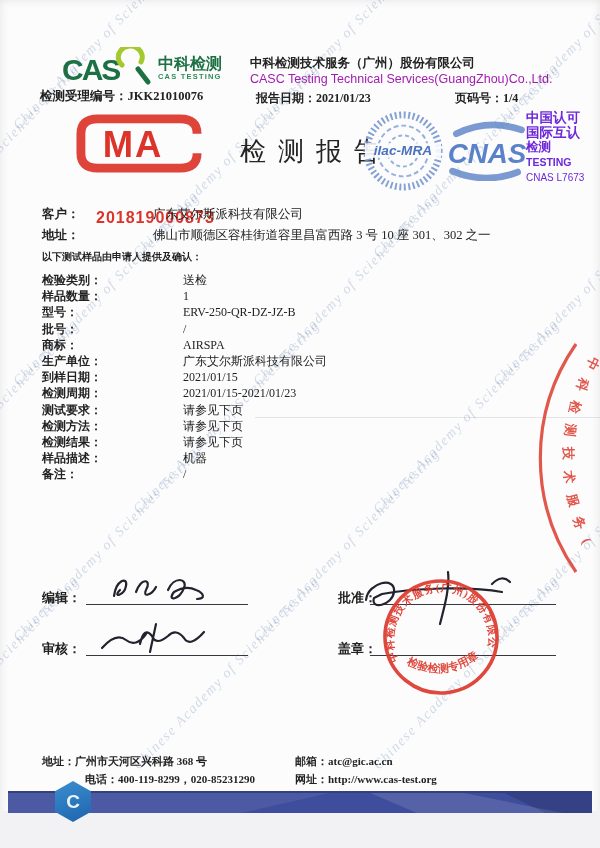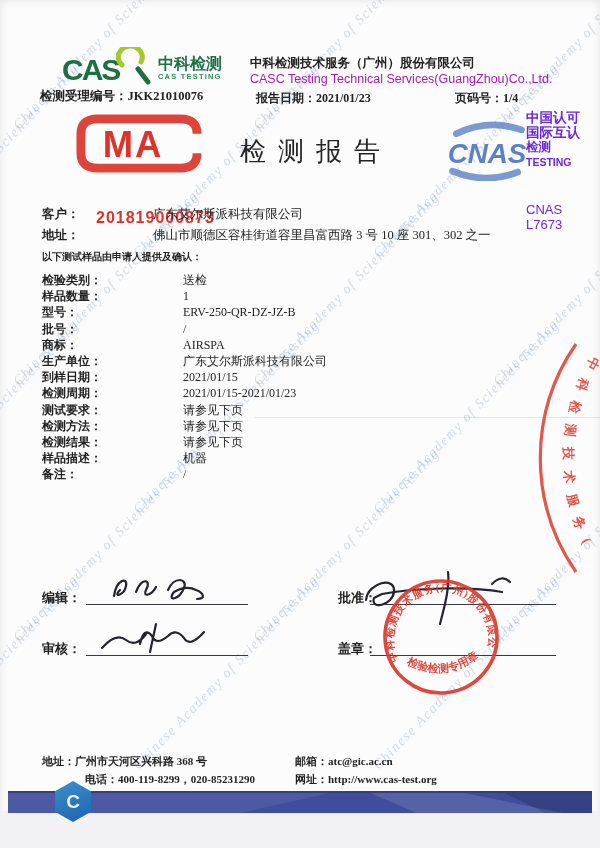--- a/index.html
+++ b/index.html
@@ -23,21 +23,21 @@
   .co-cn{font-weight:bold;font-size:12.5px;font-family:Liberation Serif, serif;}
   .co-en{font-size:12.5px;font-family:"Liberation Sans","DejaVu Sans",sans-serif;color:#a21caf;}
   .hdr-meta{font-weight:bold;font-size:12px;}
   
   .cma-number{color:#dc342a;font-weight:bold;font-size:16px;letter-spacing:1px;font-family:"Liberation Sans","DejaVu Sans",sans-serif;}
   .report-title{font-size:26px;letter-spacing:12px;color:#242424;white-space:nowrap;}
   .cnas-side{color:#6d28d9;line-height:15px;}
   .cnas-side .l1,.cnas-side .l2{font-weight:bold;font-size:13.5px;}
   .cnas-side .l3{font-weight:bold;font-size:12.5px;}
   .cnas-side .l4{font-weight:bold;font-size:10.5px;font-family:"Liberation Sans","DejaVu Sans",sans-serif;}
-  .cnas-side .l5{font-size:13px;font-family:"Liberation Sans","DejaVu Sans",sans-serif;margin-top:32px;}
+  .cnas-side .l5{font-size:10px;font-family:"Liberation Sans","DejaVu Sans",sans-serif;}
   
   .cust-row{line-height:21px;font-size:12.5px;white-space:nowrap;}
   .cust-row .lbl{display:inline-block;width:111px;font-weight:bold;}
   .declaration{font-weight:bold;font-size:10px;}
   .samp-row{line-height:16.2px;font-size:12px;white-space:nowrap;}
   .samp-row .lbl{display:inline-block;width:141px;font-weight:bold;}
   
   .sig-label{font-weight:bold;font-size:13px;}
   .sig-line{position:absolute;height:1.4px;background:#38383f;}
   .sig-svg path{fill:none;stroke:#23232e;stroke-width:2.2;stroke-linecap:round;stroke-linejoin:round;}
@@ -112,20 +112,29 @@
   <div class="abs" style="left:70px;top:112px;">
     <svg width="138" height="63" viewBox="0 0 140 64">
       <path d="M129,22 Q129,7 112,7 L28,7 Q11,7 11,22 L11,42 Q11,57 28,57 L112,57 Q129,57 129,42" fill="none" stroke="#dc342a" stroke-width="9" opacity=".92"></path>
       <text x="64" y="46" font-size="37" font-weight="bold" fill="#dc342a" text-anchor="middle" letter-spacing="2" font-family="Liberation Sans, DejaVu Sans, sans-serif">MA</text>
     </svg>
   </div>
   <div class="abs cma-number" style="left:96px;top:177px;margin-top:32px;">201819000873</div>
 
   <div class="abs report-title" style="left:240px;top:134px;">检测报告</div>
 
+  <div class="abs" style="left:362px;top:110px;">
+    <svg width="82" height="82" viewBox="0 0 84 84">
+      <circle cx="42" cy="42" r="37" fill="none" stroke="#6e90cc" stroke-width="7" stroke-dasharray="2 2.6" opacity=".85"></circle>
+      <circle cx="42" cy="42" r="26" fill="none" stroke="#7d9cd4" stroke-width="2" stroke-dasharray="5 3" opacity=".8"></circle>
+      <circle cx="42" cy="42" r="16" fill="none" stroke="#7d9cd4" stroke-width="2" stroke-dasharray="4 3" opacity=".8"></circle>
+      <rect x="3" y="34" width="78" height="15" fill="#fcfcfd" opacity=".9"></rect>
+      <text x="42" y="46" font-size="14" font-weight="bold" font-style="italic" fill="#4a72bd" text-anchor="middle" font-family="Liberation Sans, DejaVu Sans, sans-serif">ilac-MRA</text>
+    </svg>
+  </div>
 
   <div class="abs" style="left:441px;top:121px;">
     <svg width="92" height="60" viewBox="0 0 96 62">
       <path d="M16,13 Q50,-3 84,9" stroke="#6488ca" stroke-width="7" fill="none" stroke-linecap="round" opacity=".85"></path>
       <path d="M12,52 Q46,66 80,53" stroke="#6488ca" stroke-width="7" fill="none" stroke-linecap="round" opacity=".85"></path>
       <text x="48" y="44" font-size="29" font-weight="bold" font-style="italic" fill="#5b82c8" text-anchor="middle" font-family="Liberation Sans, DejaVu Sans, sans-serif">CNAS</text>
     </svg>
   </div>
 
   <div class="abs cnas-side" style="left:526px;top:110px;">

